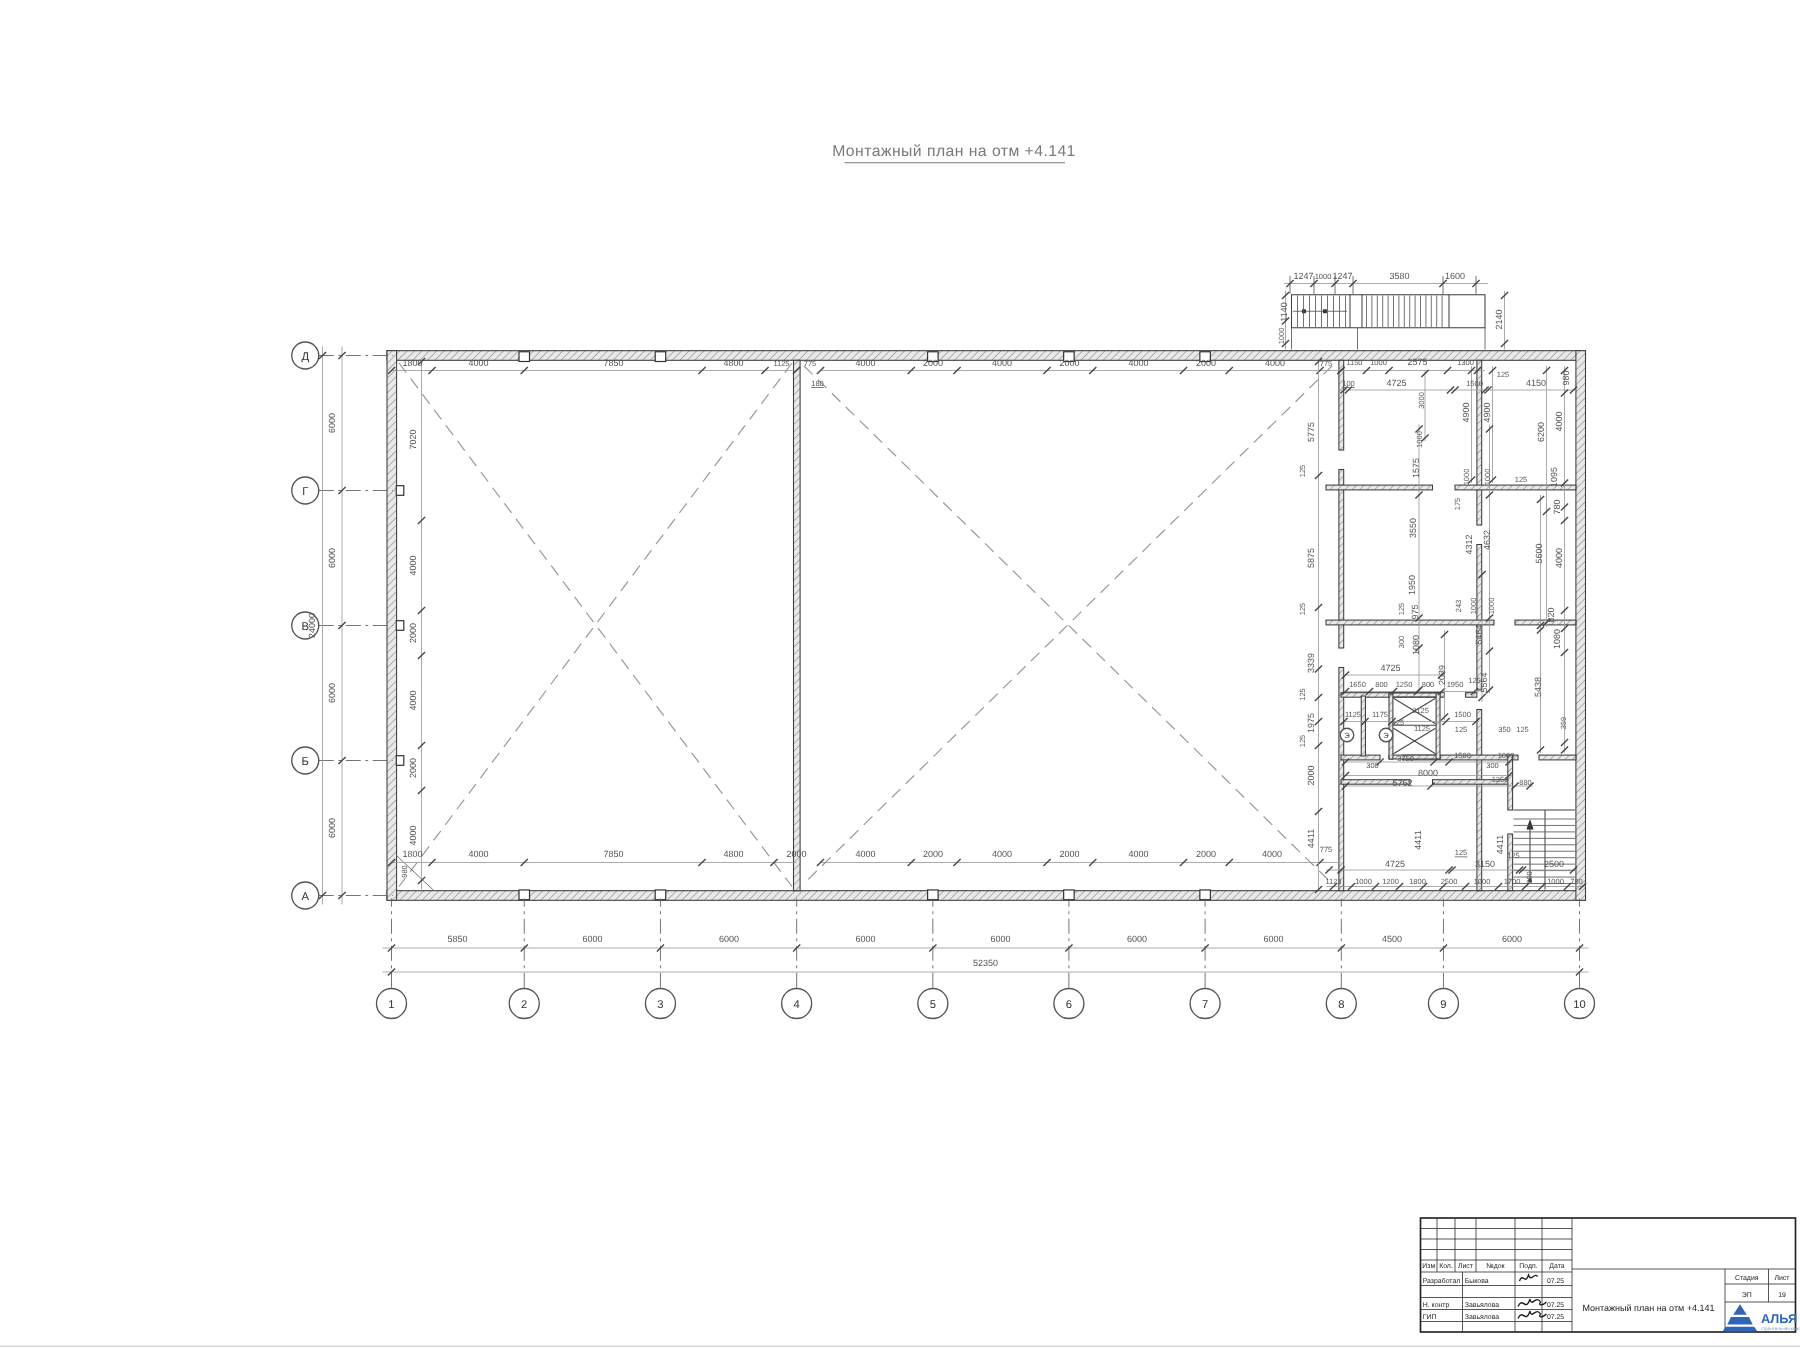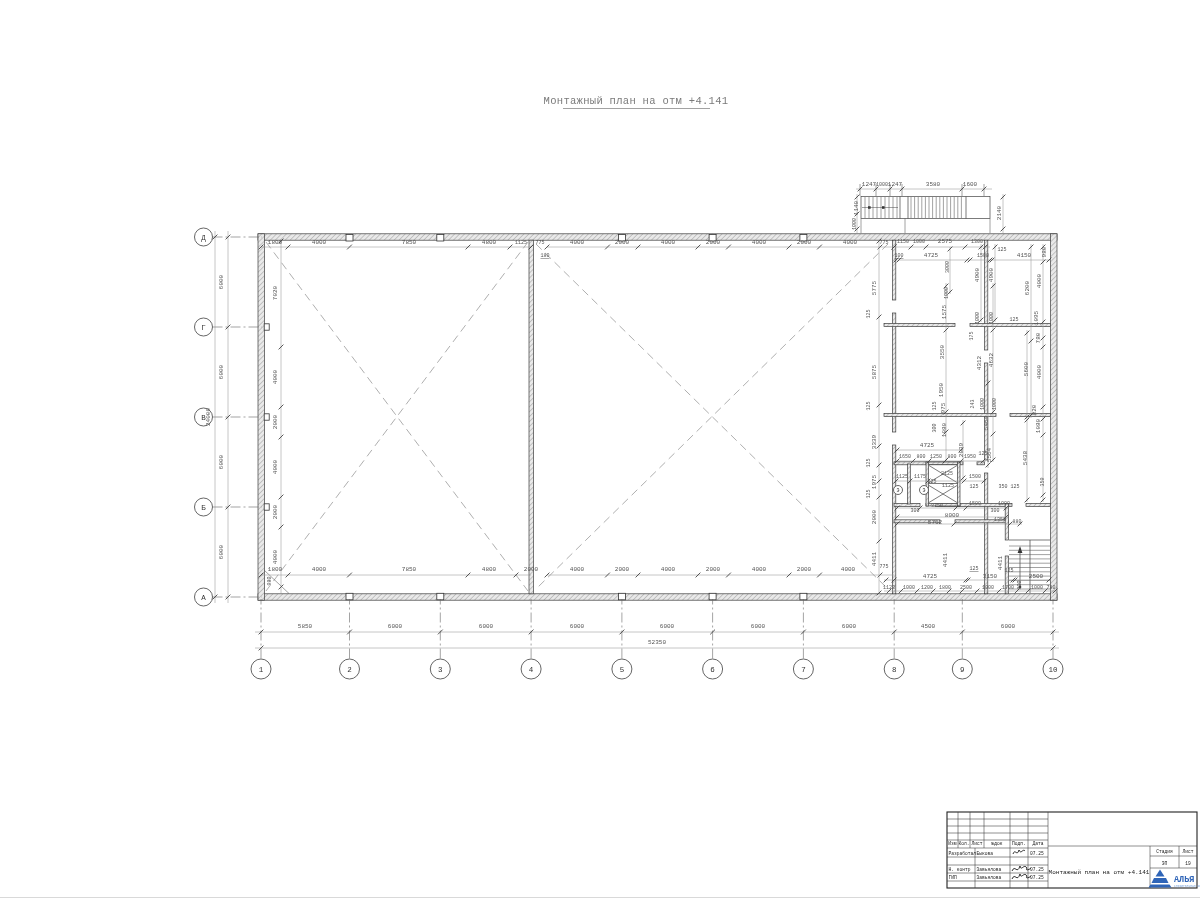--- a/index.html
+++ b/index.html
@@ -1,17 +1,17 @@
 <!DOCTYPE html>
 <html><head>
 <meta charset="utf-8">
 <style>
   html,body{margin:0;padding:0;background:#fff;}
   #page{position:relative;width:1200px;height:900px;background:#ffffff;overflow:hidden;
-        font-family:Liberation Mono, monospace;}
+        font-family:Liberation Sans, sans-serif;}
   svg{position:absolute;left:0;top:0;}
   
   .wall{fill:url(#hatch);stroke:#3c3c3c;stroke-width:.7;}
   .col{fill:#ffffff;stroke:#333;stroke-width:.8;}
   .thin{stroke:#444;stroke-width:.7;fill:none;}
   .thin2{stroke:#555;stroke-width:.55;fill:none;}
   .xbr{stroke:#9a9a9a;stroke-width:.8;stroke-dasharray:8 5;fill:none;}
   .dimln{stroke:#999;stroke-width:.55;}
   .tick{stroke:#444;stroke-width:.9;}
   .dim{font-size:6px;fill:#555;text-anchor:middle;}

